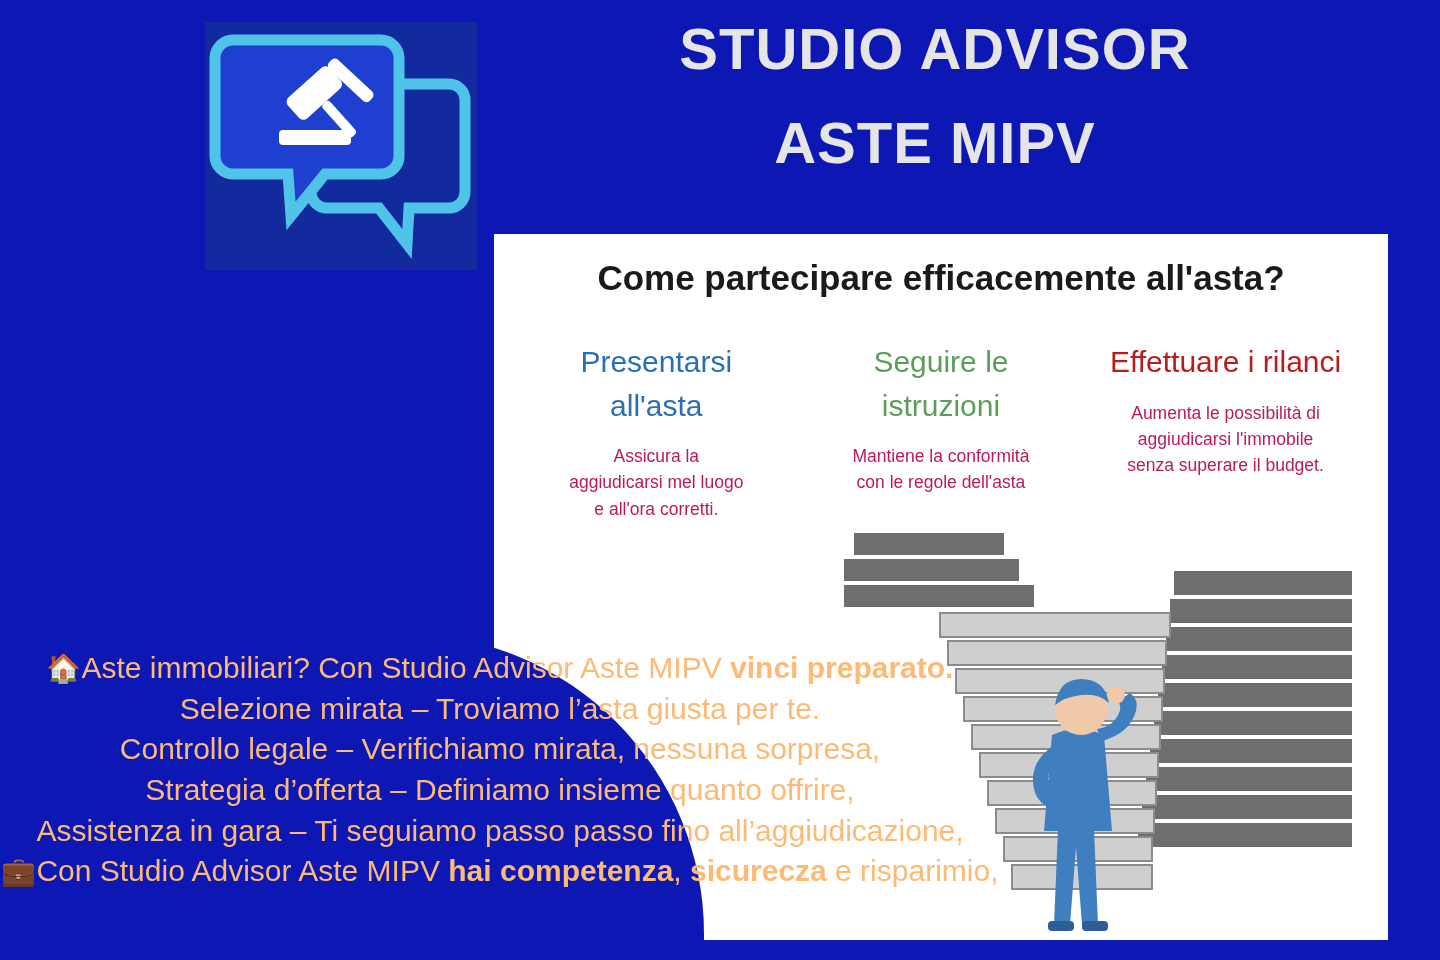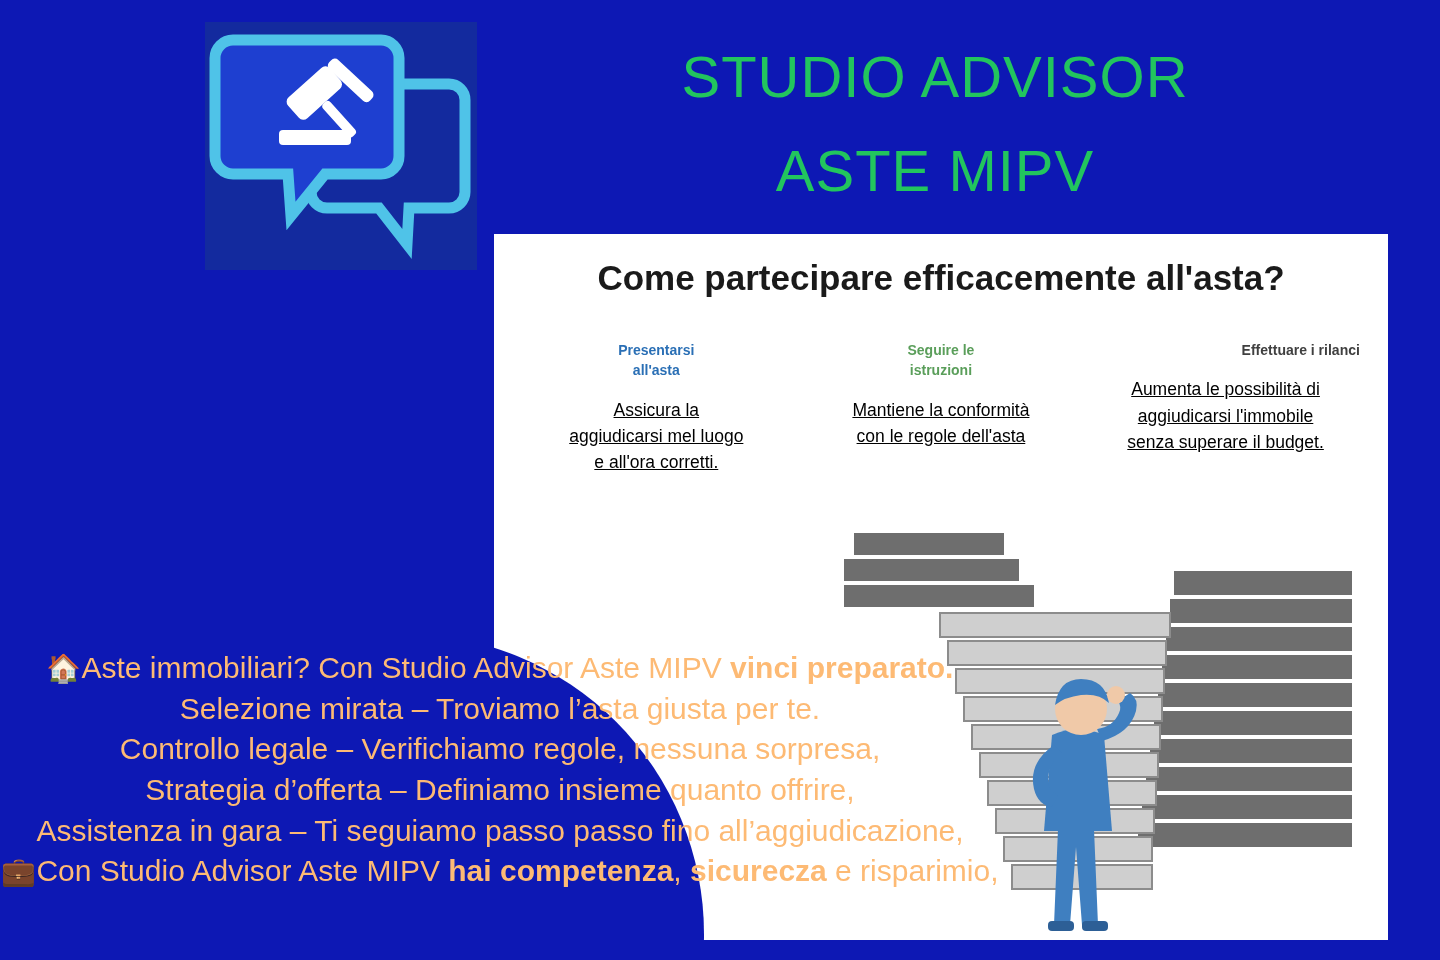--- a/index.html
+++ b/index.html
@@ -24,25 +24,25 @@
     width: 272px;
     height: 248px;
     background: #132a9e;
   }
   .logo-svg { display:block; }
 
   
   .brand {
     position: absolute;
     left: 495px;
-    top: 36px;
+    top: 8px;
     width: 880px;
     text-align: center;
-    color: #22c55e;
-    font-weight: normal;
+    color: #e5e5e5;
+    font-weight: bold;
     font-size: 58px;
     line-height: 1.42;
     letter-spacing: 1px;
   }
   .brand .l1 { display:block; }
   .brand .l2 { display:block;margin-top:12px; }
 
   
   .card {
     position: absolute;
@@ -75,33 +75,32 @@
   }
   .cols {
     position: absolute;
     left: 20px;
     top: 106px;
     width: 854px;
     display: flex;
   }
   .col { width: 33.33%; text-align: center; padding: 0 8px; box-sizing: border-box; }
   .col-h {
-    font-size: 14px;
-    font-weight: bold;
+    font-size: 30px;
+    font-weight: normal;
     line-height: 1.45;
     margin-bottom: 16px;
   }
   .col-h.c0 { color: #2a6fb5; }
   .col-h.c1 { color: #5a9e5a; }
-  .col-h.c2 { color: #404040; text-align: right; }
+  .col-h.c2 { color: #b91c1c; }
   .col-b {
     font-size: 17.5px;
-    color: #000000;
+    color: #be185d;
     line-height: 1.5;
-    text-decoration: underline;
   }
 
   
   .illus {
     position: absolute;
     left: 350px;
     top: 295px;
     width: 530px;
     height: 411px;
   }
@@ -245,21 +244,21 @@
     </svg>
 
     <div class="card-carve"></div>
   </div>
 
   <div class="copy">
     <span class="line">
       <span class="emoji">🏠</span><span>Aste immobiliari? Con Studio Advisor Aste MIPV </span><b>vinci preparato.</b>
     </span>
     <span class="line">Selezione mirata – Troviamo l’asta giusta per te.</span>
-    <span class="line">Controllo legale – Verifichiamo regole, nessuna sorpresa,</span>
+    <span class="line">Controllo legale – Verifichiamo mirata, nessuna sorpresa,</span>
     <span class="line">Strategia d’offerta – Definiamo insieme quanto offrire,</span>
     <span class="line">Assistenza in gara – Ti seguiamo passo passo fino all’aggiudicazione,</span>
     <span class="line">
       <span class="emoji">💼</span><span>Con Studio Advisor Aste MIPV </span><b>hai competenza</b><span>, </span><b>sicurecza</b><span> e risparimio,</span>
     </span>
   </div>
 
 </div>
 
 </body></html>

